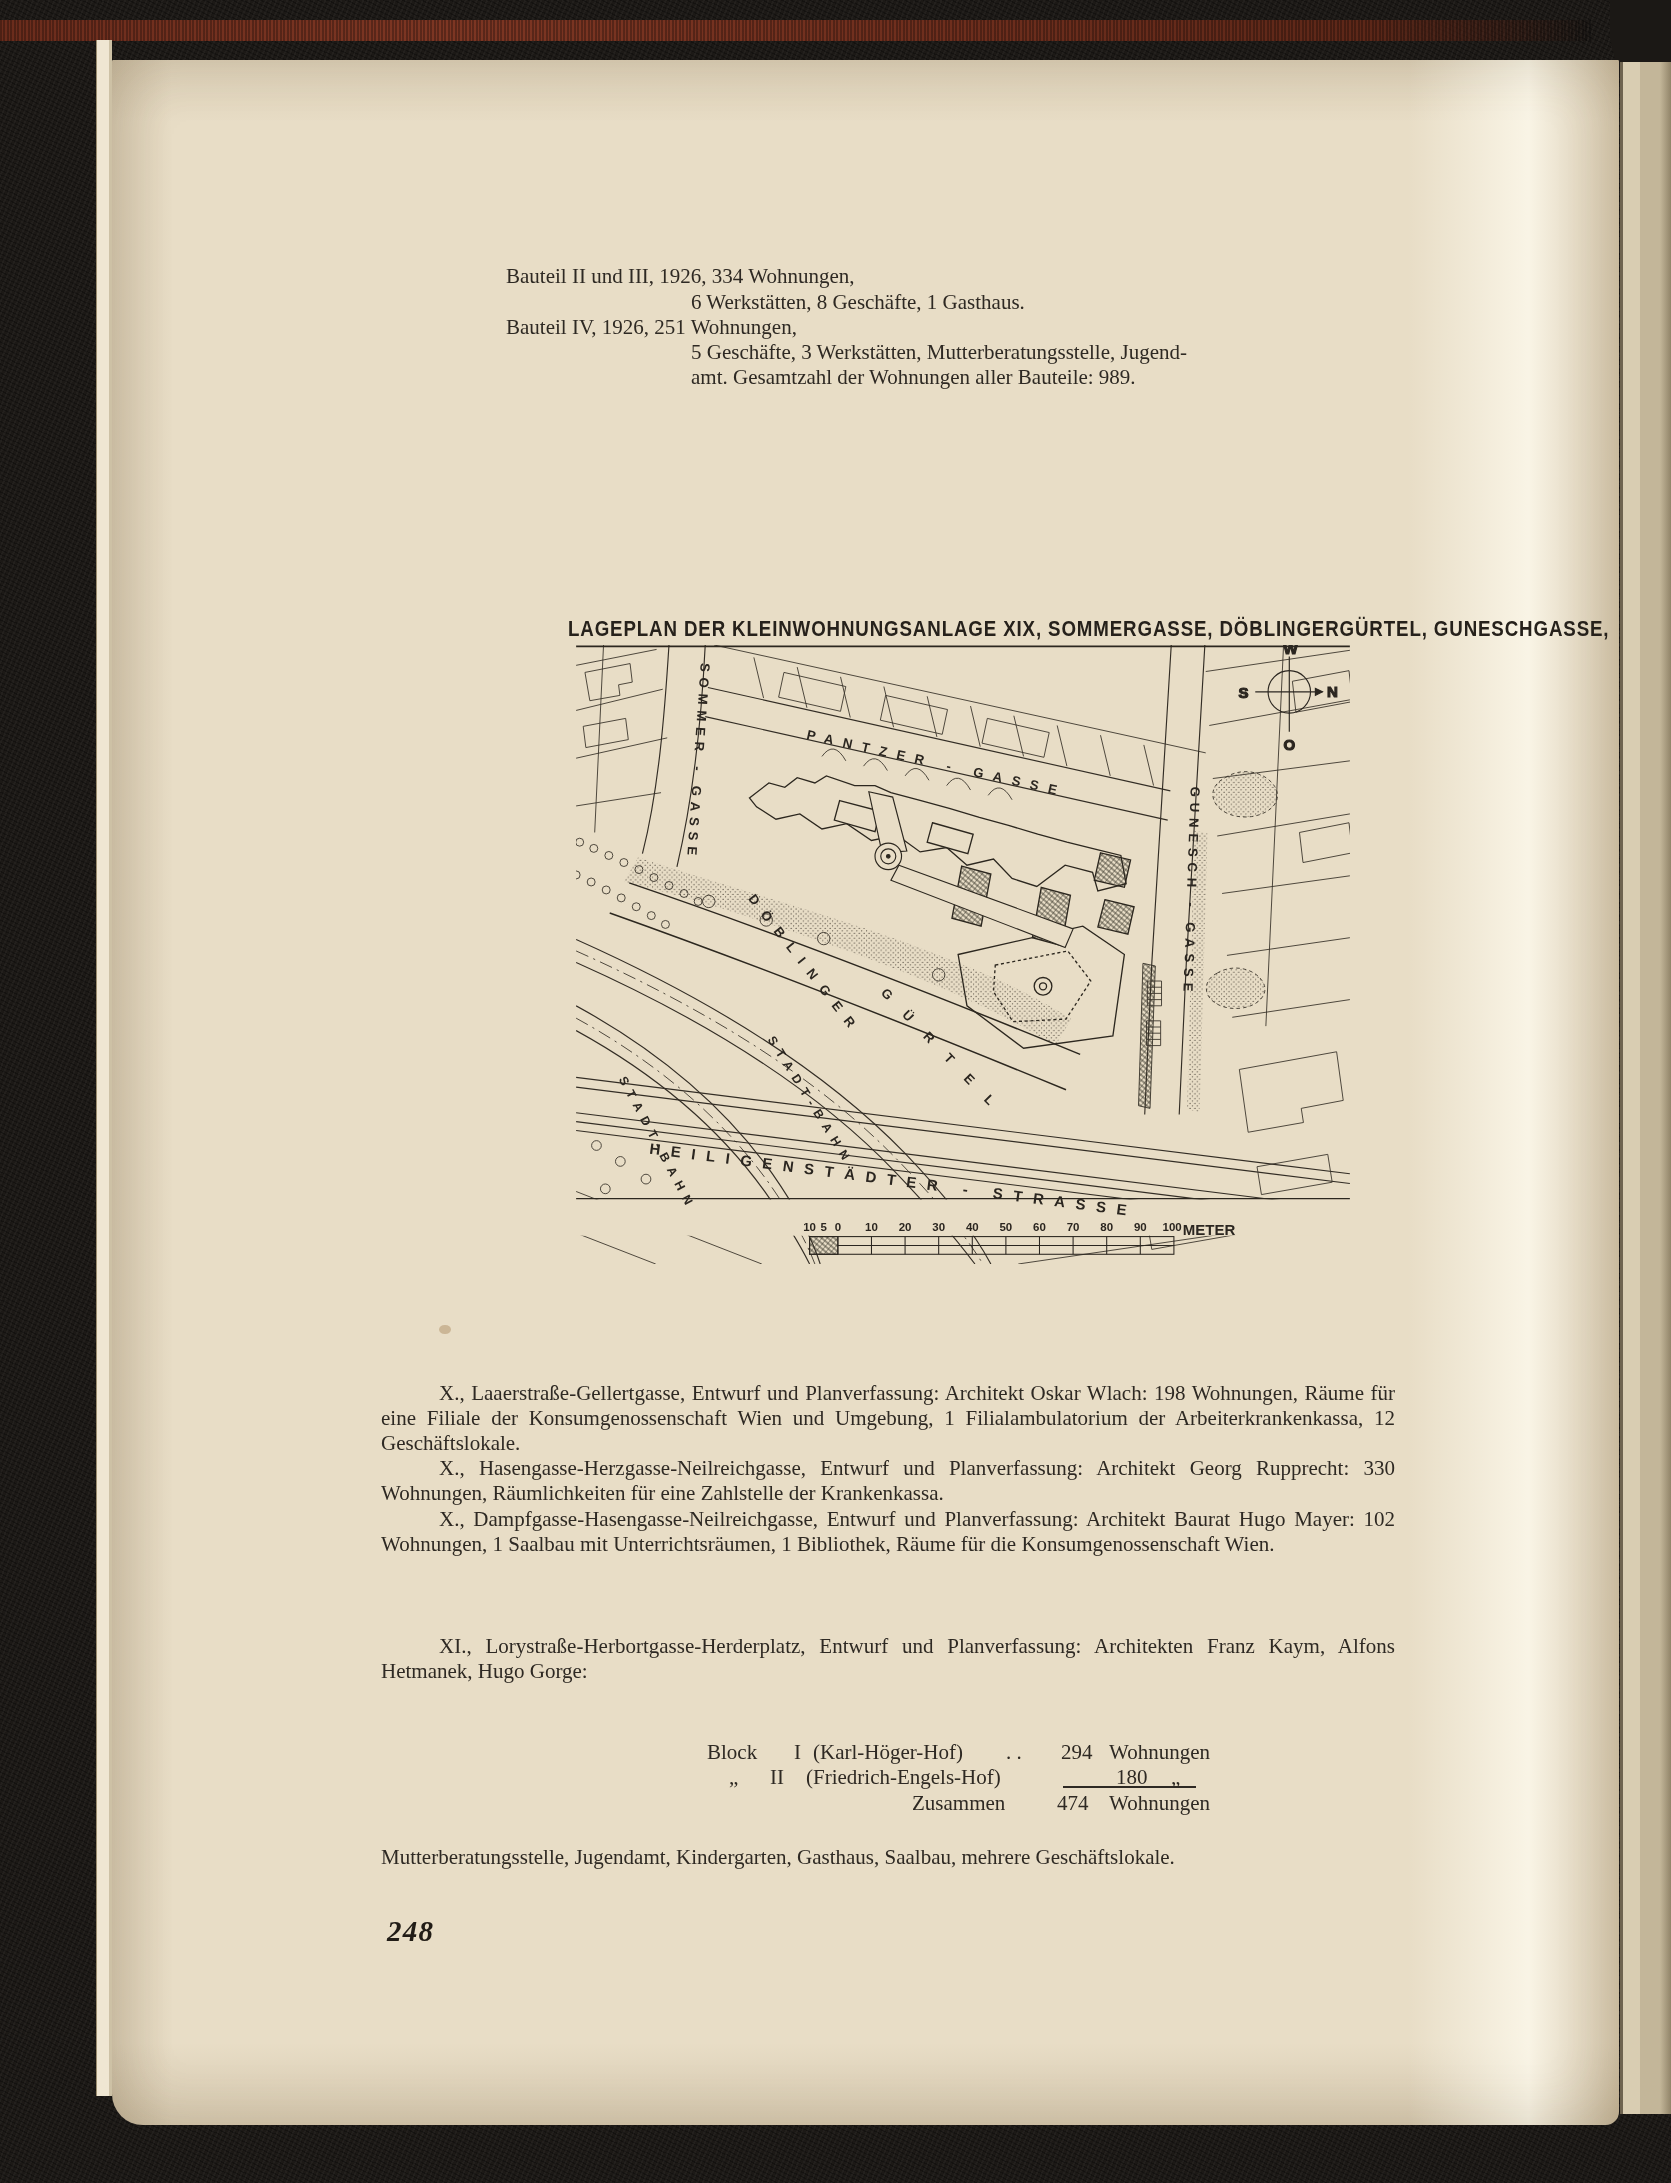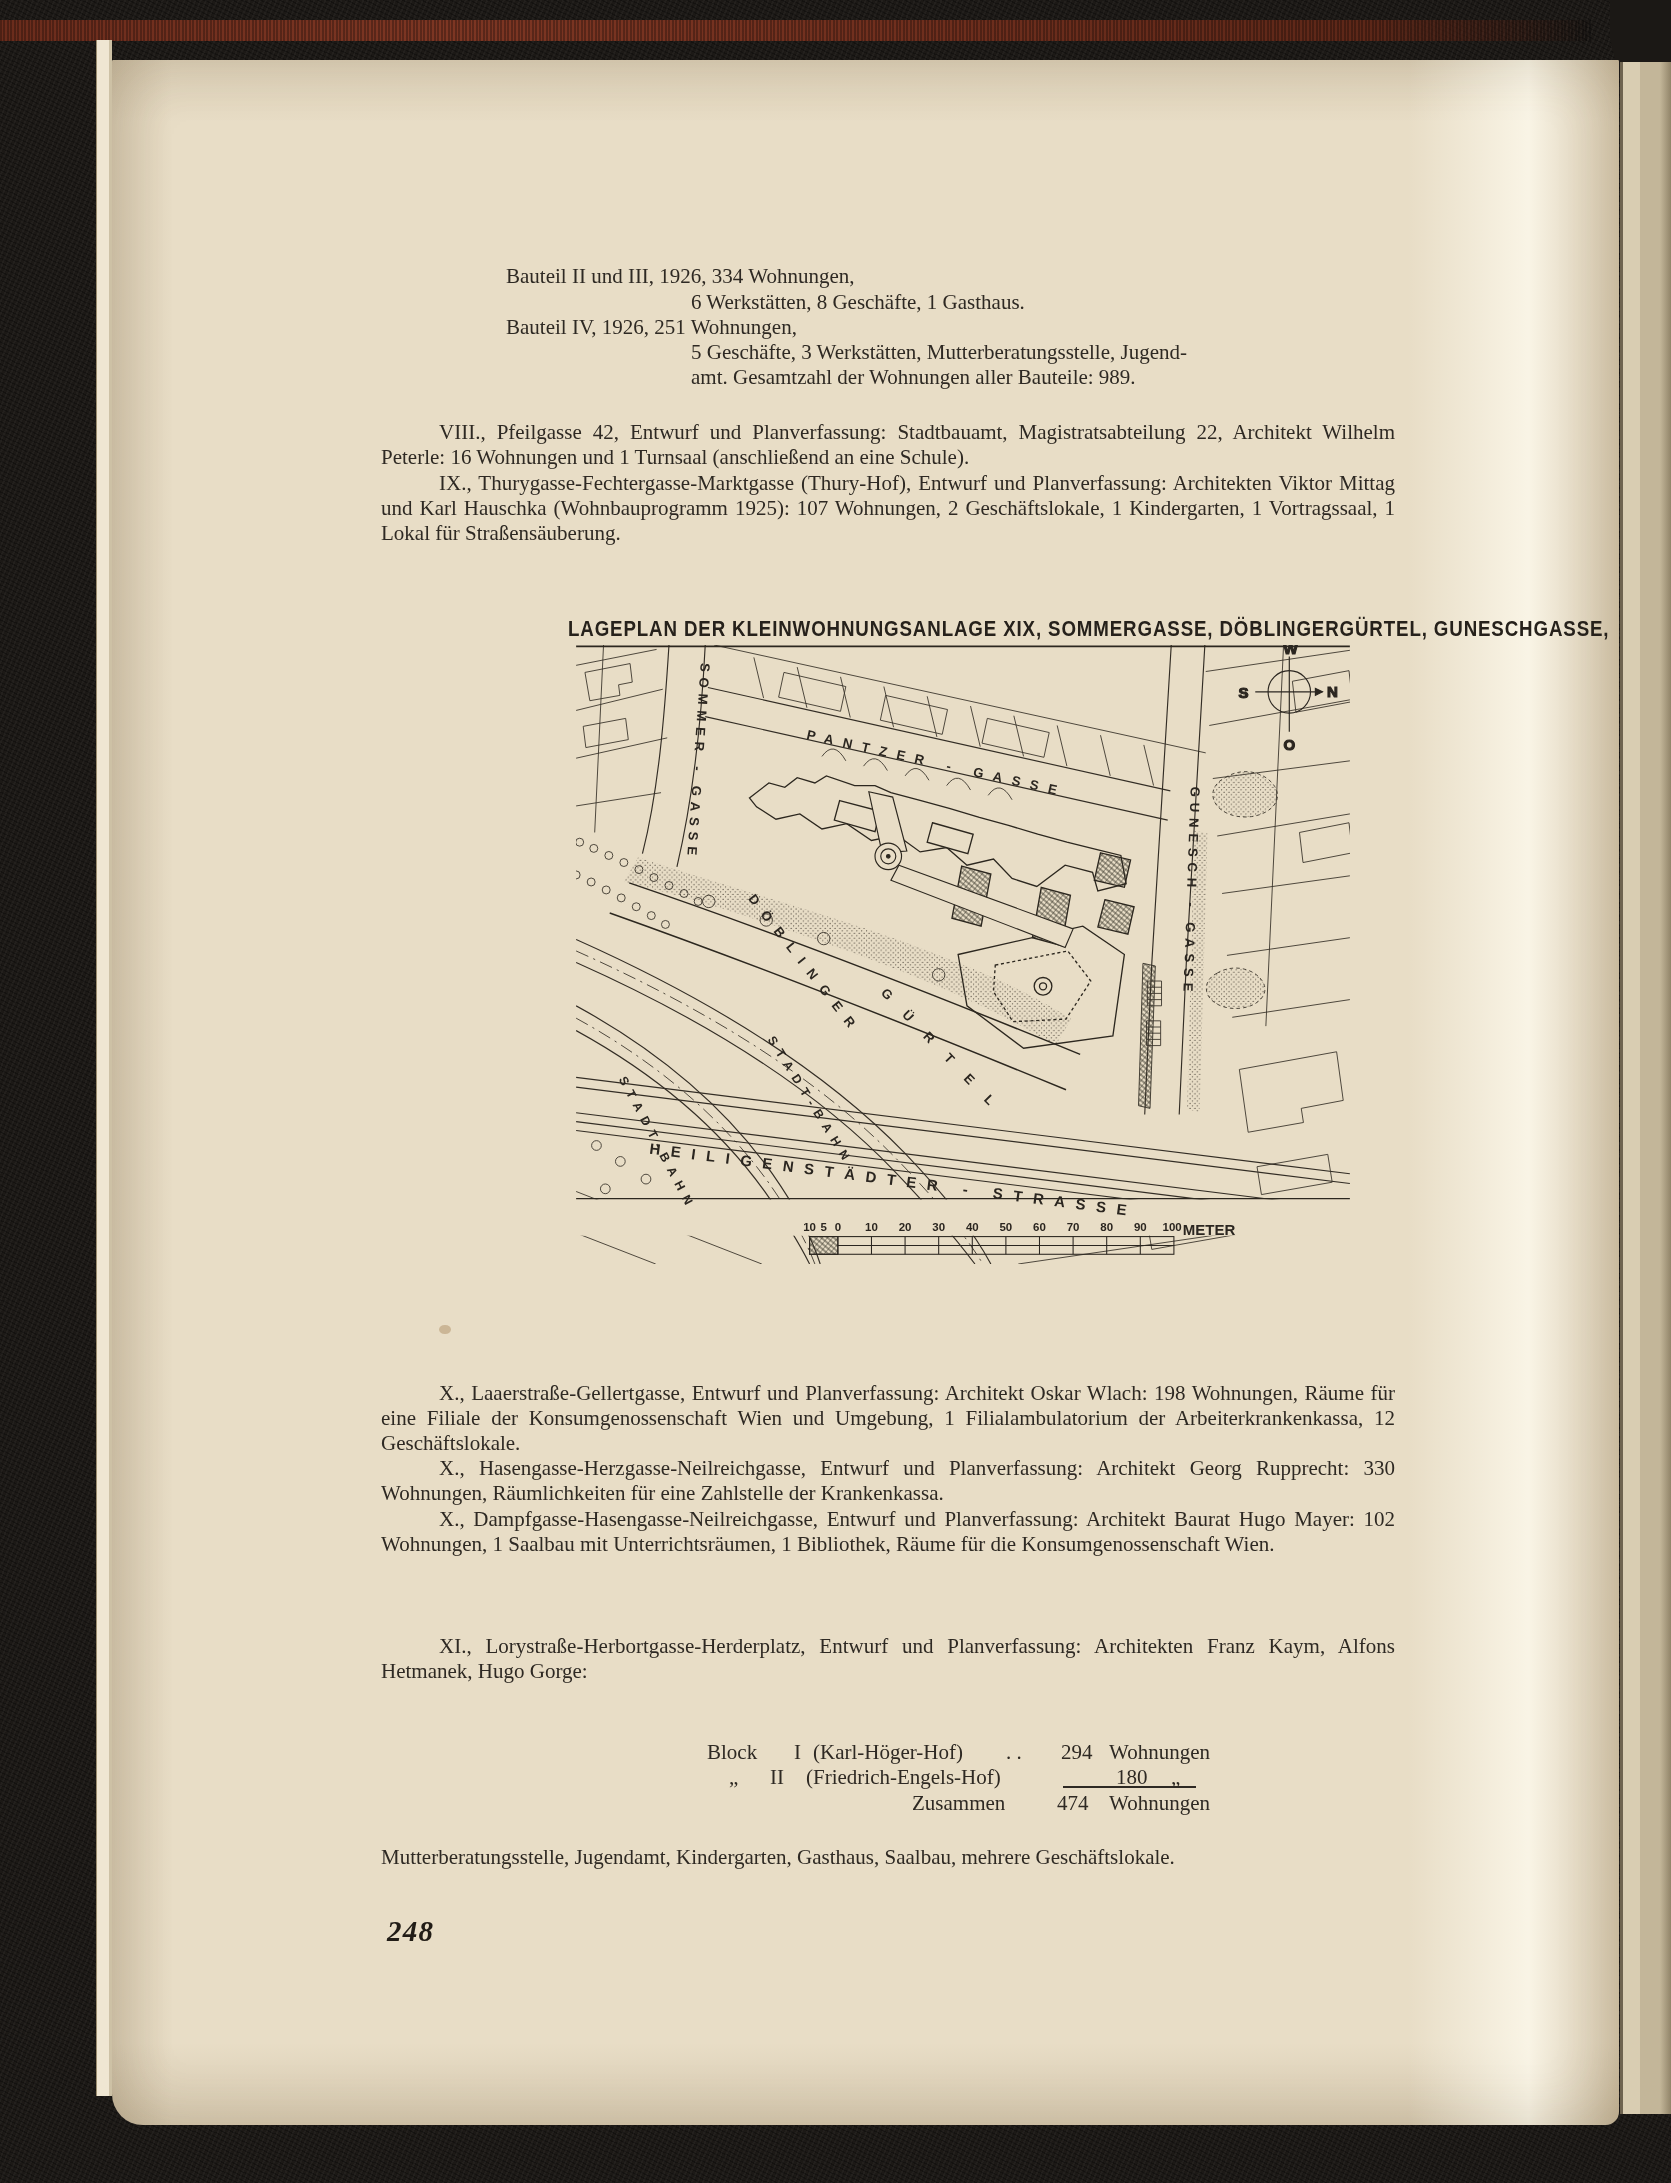--- a/index.html
+++ b/index.html
@@ -61,22 +61,20 @@
   <div class="page">
 
     <div>
       <div class="bodyline" style="left:394px;top:204px">Bauteil II und III, 1926, 334 Wohnungen,</div>
       <div class="bodyline" style="left:579px;top:230px">6 Werkstätten, 8 Geschäfte, 1 Gasthaus.</div>
       <div class="bodyline" style="left:394px;top:255px">Bauteil IV, 1926, 251 Wohnungen,</div>
       <div class="bodyline" style="left:579px;top:280px">5 Geschäfte, 3 Werkstätten, Mutterberatungsstelle, Jugend-</div>
       <div class="bodyline" style="left:579px;top:305px">amt. Gesamtzahl der Wohnungen aller Bauteile: 989.</div>
     </div>
 
-    <div class="para" style="top:360px">VIII., Pfeilgasse 42, Entwurf und Planverfassung: Stadtbauamt, Magistratsabteilung 22, Architekt Wilhelm Peterle: 16 Wohnungen und 1 Turnsaal (anschließend an eine Schule).</div>
-    <div class="para" style="top:411px">IX., Thurygasse-Fechtergasse-Marktgasse (Thury-Hof), Entwurf und Planverfassung: Architekten Viktor Mittag und Karl Hauschka (Wohnbauprogramm 1925): 107 Wohnungen, 2 Geschäftslokale, 1 Kindergarten, 1 Vortragssaal, 1 Lokal für Straßensäuberung.</div>
 
     <div class="map-title">LAGEPLAN DER KLEINWOHNUNGSANLAGE XIX, SOMMERGASSE, DÖBLINGERGÜRTEL, GUNESCHGASSE,</div>
 
     <div class="map-wrap">
       <svg width="774" height="619" viewBox="0 0 1750 1400">
         <defs>
           <pattern id="hatch" width="9" height="9" patternUnits="userSpaceOnUse" patternTransform="rotate(-48)">
             <line x1="0" y1="0" x2="0" y2="9" stroke="#35302
 7" stroke-width="2.7"></line>
           </pattern>

